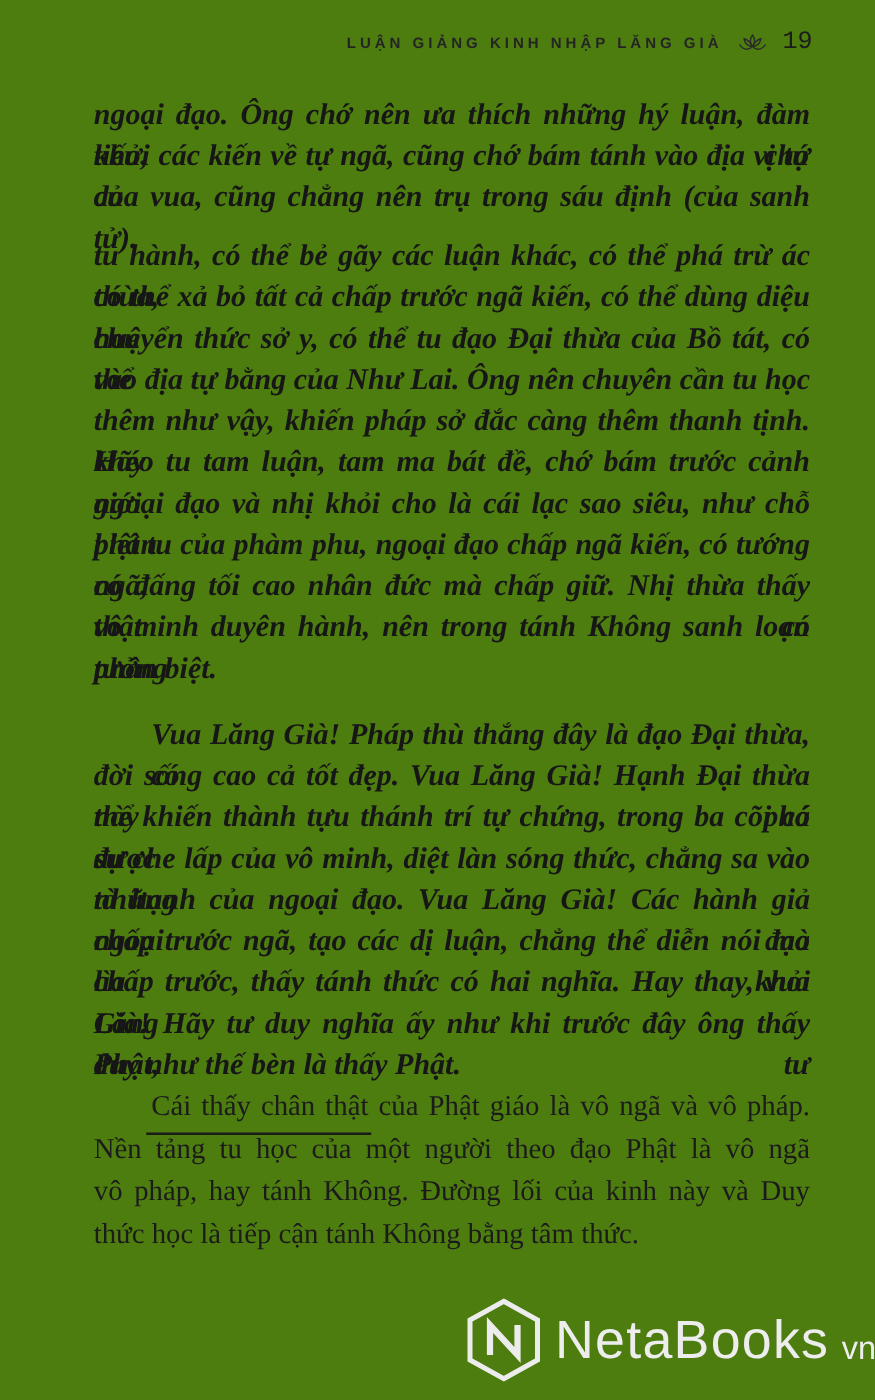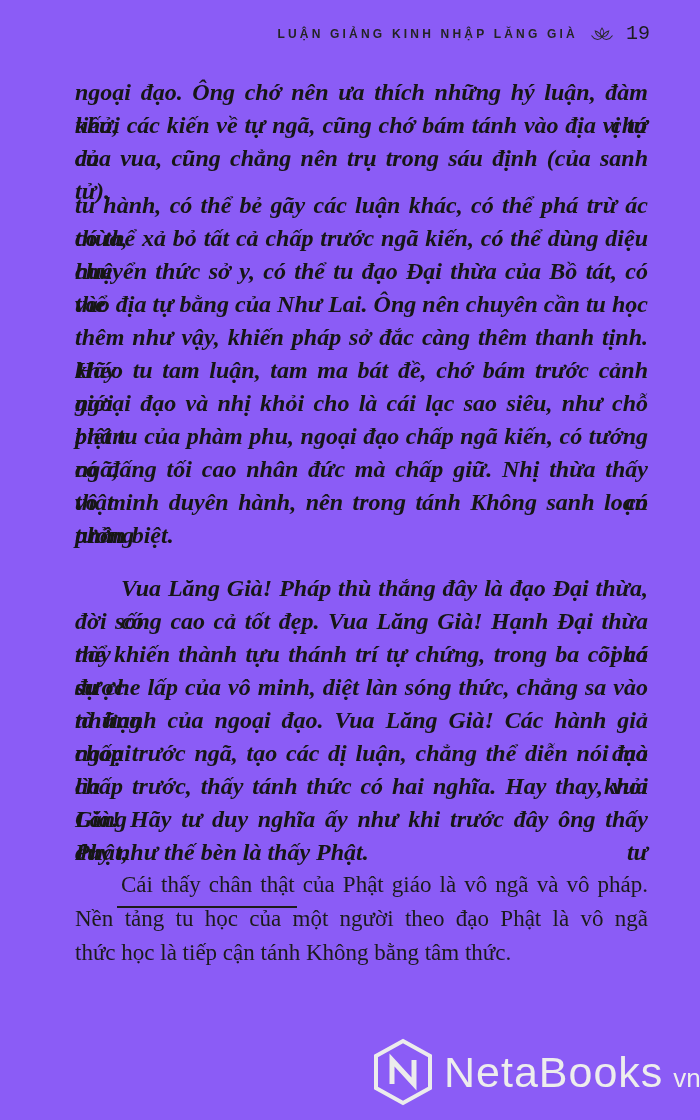--- a/index.html
+++ b/index.html
@@ -1,20 +1,20 @@
 <!DOCTYPE html>
 <html><head>
 <meta charset="utf-8">
 <style>
   html, body { margin: 0; padding: 0; background: #ffffff; }
   .page {
     position: relative;
     width: 700px;
     height: 1120px;
-    background: #8b5cf6;
+    background: #4d7c0f;
     overflow: hidden;
     font-family: "Liberation Serif", "DejaVu Serif", serif;
     color: #1a1a1a;
   }
 
   
   .page-header {
     position: absolute;
     top: 24px;
     left: 0;
@@ -163,20 +163,21 @@
         <div class="line">chấp trước, thấy tánh thức có hai nghĩa. Hay thay, vua Lăng</div>
         <div class="line">Già! Hãy tư duy nghĩa ấy như khi trước đây ông thấy Phật, tư</div>
         <div class="line last">duy như thế bèn là thấy Phật.</div>
       </div>
     </div>
 
   <hr class="footnote-rule">
   <div class="footnote">
       <div class="line indent">Cái thấy chân thật của Phật giáo là vô ngã và vô pháp.</div>
       <div class="line">Nền tảng tu học của một người theo đạo Phật là vô ngã</div>
+      <div class="line">vô pháp, hay tánh Không. Đường lối của kinh này và Duy</div>
       <div class="line last">thức học là tiếp cận tánh Không bằng tâm thức.</div>
     </div>
 
   <div class="watermark">
     <svg class="wm-logo" viewBox="0 0 62 68" fill="none" stroke="#ececec" stroke-width="4">
       <path d="M31 3 L58 18 L58 50 L31 65 L4 50 L4 18 Z"></path>
       <path d="M20 46 L20 22 L42 46 L42 22" stroke-width="5"></path>
     </svg>
     <span class="wm-text">NetaBooks</span>
     <span class="wm-tld">vn</span>

